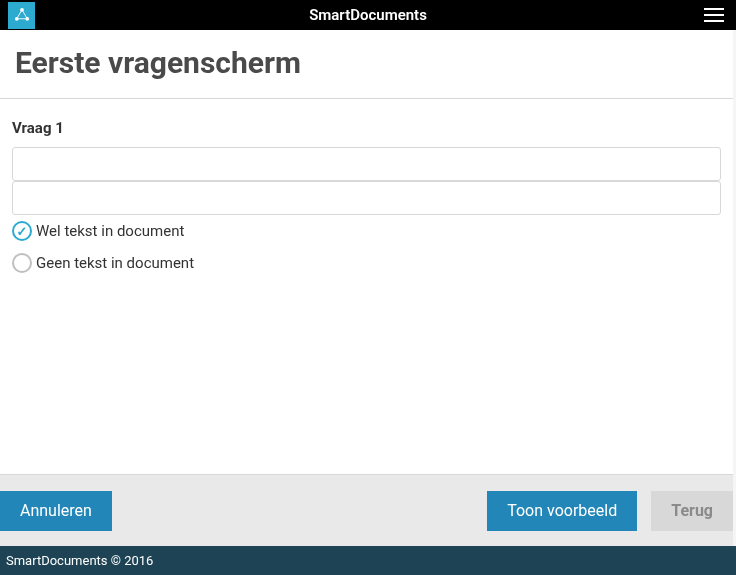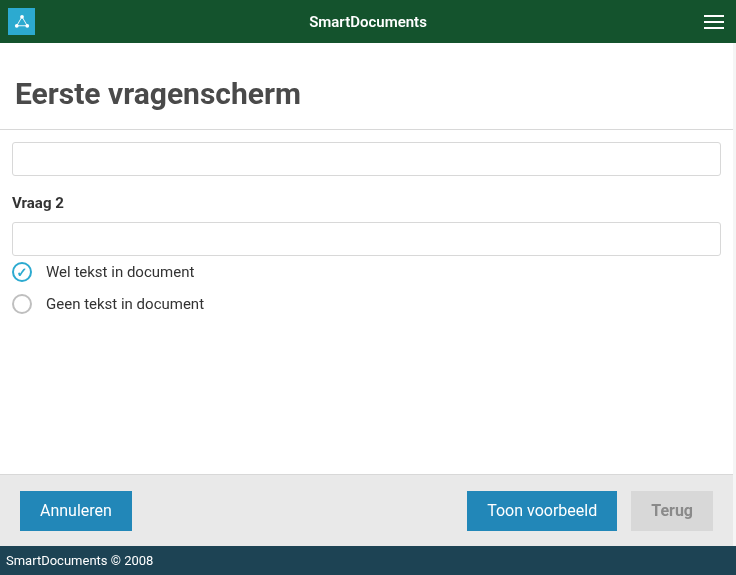--- a/index.html
+++ b/index.html
@@ -10,22 +10,22 @@
     body {
       font-family: -apple-system, BlinkMacSystemFont, "Segoe UI", Roboto, Helvetica, Arial, sans-serif;
       width: 736px;
       height: 575px;
       background: #f5f5f5;
       display: flex;
       flex-direction: column;
       overflow: hidden;
     }
     .header {
-      background: #14532d;
-      height: 43px;
+      background: #000000;
+      height: 30px;
       display: flex;
       align-items: center;
       padding: 0 8px;
       position: relative;
     }
     .logo-box {
       width: 27px;
       height: 27px;
       background: #2caad0;
       display: flex;
@@ -64,21 +64,21 @@
       flex: 1;
       background: #fff;
       margin-right: 3px;
       display: flex;
       flex-direction: column;
     }
     .page-title {
       font-size: 30px;
       font-weight: 700;
       color: #4a4a4a;
-      padding: 33px 15px 18px;
+      padding: 15px 15px 18px;
     }
     .divider {
       border-bottom: 1px solid #d8d8d8;
     }
     .form-area {
       padding: 12px 12px 0;
       flex: 1;
     }
     .label {
       font-size: 15px;
@@ -95,21 +95,21 @@
       background: #fff;
       padding: 0 10px;
       font-size: 14px;
     }
     .radio-group {
       margin-top: 6px;
     }
     .radio-row {
       display: flex;
       align-items: center;
-      gap: 14px;
+      gap: 4px;
       margin-bottom: 12px;
     }
     .radio-circle {
       width: 20px;
       height: 20px;
       border: 2px solid #bfbfbf;
       border-radius: 50%;
       display: flex;
       align-items: center;
       justify-content: center;
@@ -127,21 +127,21 @@
     .radio-label {
       font-size: 15px;
       color: #333;
     }
     .buttonbar {
       height: 72px;
       background: #e9e9e9;
       border-top: 1px solid #d8d8d8;
       display: flex;
       align-items: center;
-      padding: 0 20px;
+      padding: 0 0;
       gap: 14px;
       margin-top: 48px;
     }
     .spacer {
       flex: 1;
     }
     .btn {
       height: 40px;
       padding: 0 20px;
       font-size: 16px;
@@ -188,23 +188,23 @@
     <div class="bar"></div>
   </div>
 </div>
 
 <div class="main">
   <div class="page-title">Eerste vragenscherm</div>
   <div class="divider"></div>
 
   <div class="form-area">
 
+    <div class="label">Vraag 1</div>
     <input class="input" type="text" value="" style="">
 
-    <div class="label" style="margin-top:18px">Vraag 2</div>
     <input class="input" type="text" value="" style="">
 
 
     <div class="radio-group">
       <div class="radio-row">
         <div class="radio-circle selected"></div>
         <div class="radio-label">Wel tekst in document</div>
       </div>
       <div class="radio-row">
         <div class="radio-circle"></div>
@@ -216,14 +216,14 @@
 
   <div class="buttonbar">
     <button class="btn btn-primary">Annuleren</button>
     <div class="spacer"></div>
     <button class="btn btn-primary">Toon voorbeeld</button>
     <button class="btn btn-disabled">Terug</button>
   </div>
 </div>
 
 <div class="footer">
-  <span>SmartDocuments © 2008</span>
+  <span>SmartDocuments © 2016</span>
 </div>
 
 </body></html>

